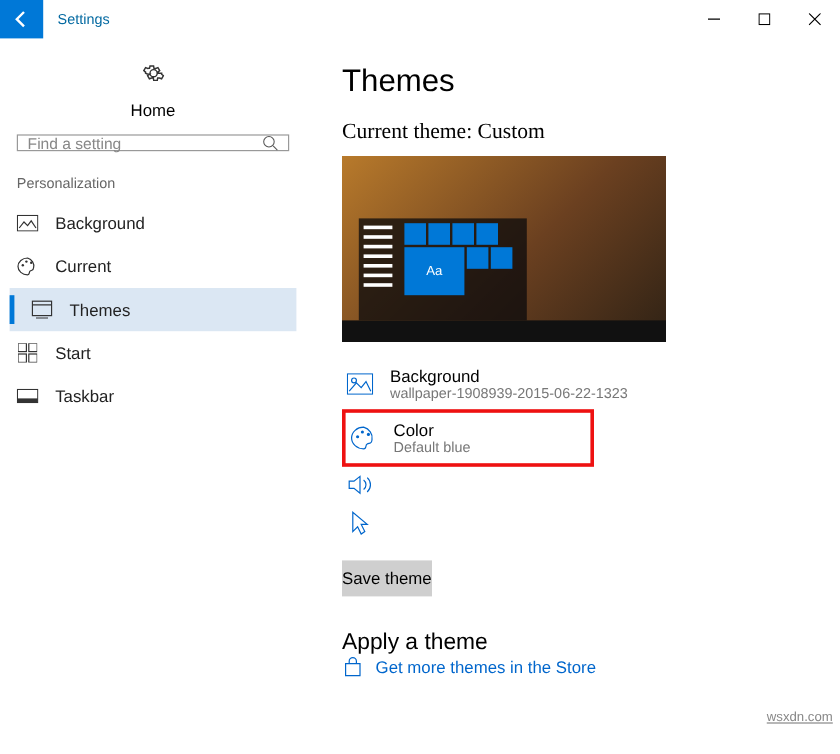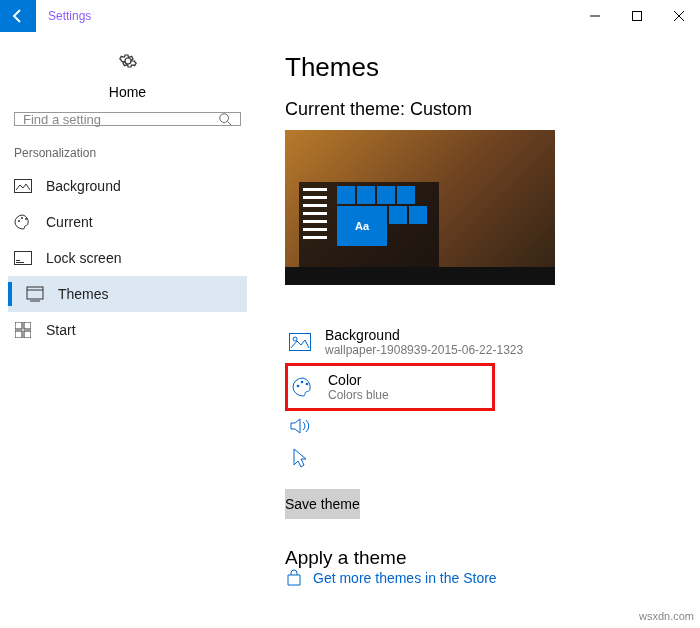--- a/index.html
+++ b/index.html
@@ -1,53 +1,53 @@
 <!DOCTYPE html>
 <html><head>
 <meta charset="utf-8">
 <style>
   * { box-sizing: border-box; margin: 0; padding: 0; font-family: "Segoe UI", Arial, sans-serif; }
   body { width: 700px; height: 628px; background: #fff; overflow: hidden; font-size: 13px; color: #000; }
   .titlebar { height: 32px; display: flex; align-items: center; }
   .back-btn { width: 36px; height: 32px; background: #0078d7; color: #fff; display: flex; align-items: center; justify-content: center; }
-  .app-title { margin-left: 12px; font-size: 12px; color: #8b5cf6; }
+  .app-title { margin-left: 12px; font-size: 12px; color: #0369a1; }
   .win-controls { margin-left: auto; display: flex; }
   .win-ctrl { width: 42px; height: 32px; display: flex; align-items: center; justify-content: center; color: #000; }
   .main { display: flex; height: calc(100% - 32px); }
   .sidebar { width: 255px; padding: 14px 8px 0 8px; }
   .home-row { display: flex; align-items: center; padding: 6px 6px 12px 6px; gap: 14px; flex-direction: column; }
   .home-row .lbl { font-size: 14px; }
   .search-box { margin: 0 6px 18px 6px; border: 1px solid #999; height: 14px; display: flex; align-items: center; padding: 0 8px; color: #888; justify-content: space-between; }
   .search-box span.ph { font-size: 13px; }
   .cat-header { font-size: 12px; color: #666; padding: 2px 6px 8px 6px; }
   .nav-item { display: flex; align-items: center; gap: 14px; padding: 10px 6px 10px 6px; font-size: 14px; color: #222; }
   .nav-item.selected { background: #dbe7f3; }
   .nav-strip { width: 4px; height: 24px; background: #0078d7; margin: -10px 0 -10px -6px; }
   .nav-icon { width: 18px; display: flex; justify-content: center; color: #333; }
   .content { flex: 1; padding: 20px 22px 0 30px; overflow-y: auto; }
   h1.page-title { font-weight: 400; font-size: 26px; margin-bottom: 16px; }
-  .subhead { font-size: 18px; font-weight: 400; margin-bottom: 10px; }
-  .preview { width: 270px; height: 155px; background: linear-gradient(135deg,#b87a2b,#6b4020 55%,#2f2215); position: relative; margin-bottom: 36px; font-weight: bold; }
+  .subhead { font-size: 18px; font-weight: 400; margin-bottom: 10px; font-family: Liberation Serif, serif; }
+  .preview { width: 270px; height: 155px; background: linear-gradient(135deg,#b87a2b,#6b4020 55%,#2f2215); position: relative; margin-bottom: 14px; }
   .preview .taskbar-mock { position:absolute; left:0; right:0; bottom:0; height:18px; background:#111; }
   .preview .start-mock { position:absolute; left:14px; bottom:18px; width:140px; height:85px; background:rgba(10,10,12,0.75); display:flex; }
   .preview .start-col { width:34px; display:flex; flex-direction:column; padding:6px 4px; gap:5px; }
   .preview .start-col div { height:3px; background:#fff; width:24px; }
   .preview .tiles-area { flex:1; display:flex; flex-wrap:wrap; align-content:flex-start; gap:2px; padding:4px; }
   .preview .tile { background:#0078d7; }
   .preview .tile.s { width:18px; height:18px; }
   .preview .tile.big { width:50px; height:40px; display:flex; align-items:center; justify-content:center; color:#fff; font-size:11px; }
   .opt-row { display:flex; align-items:center; gap:14px; padding: 6px 4px; }
   .opt-row .txt .title { font-size: 14px; color:#000; }
   .opt-row .txt .sub { font-size: 12px; color:#777; }
   .opt-row .ico { width:22px; color:#0066cc; display:flex; justify-content:center; }
   .hl { border: 3px solid #e11; }
   .save-btn { margin: 14px 0 28px 0; background:#cfcfcf; border:none; padding: 7px 0; font-size:14px; color:#000; }
   .apply-head { font-size: 19px; font-weight: 400; }
   .store-link { display:flex; align-items:center; gap:10px; color:#0066cc; font-size:14px; }
-  .watermark { position:absolute; right:6px; bottom:6px; font-size:11px; color:#888; }
+  .watermark { position:absolute; right:6px; bottom:24px; font-size:11px; color:#888;text-decoration:underline; }
 </style>
 </head>
 <body>
 
 <div class="titlebar">
   <div class="back-btn">
     <svg width="16" height="16" viewBox="0 0 16 16">
         <path d="M10 2 L4 8 L10 14" stroke="#fff" stroke-width="2" fill="none"></path>
       </svg>
   </div>
@@ -106,30 +106,20 @@
       <span class="nav-icon">
           <svg width="18" height="16" viewBox="0 0 18 16">
             <path d="M9 1a8 7 0 100 14c2 0 1-2 2-3s3 0 3-3A8 7 0 009 1z" stroke="#333" fill="none"></path>
             <circle cx="5" cy="7" r="1" fill="#333"></circle>
             <circle cx="8" cy="4" r="1" fill="#333"></circle>
             <circle cx="12" cy="5" r="1" fill="#333"></circle>
           </svg>
         </span>
       <span>Current</span>
     </div>
-    <div class="nav-item">
-      <span class="nav-icon">
-          <svg width="18" height="14" viewBox="0 0 18 14">
-            <rect x="0.5" y="0.5" width="17" height="13" stroke="#333" fill="none"></rect>
-            <rect x="2" y="9" width="4" height="1" fill="#333"></rect>
-            <rect x="2" y="11" width="8" height="1" fill="#333"></rect>
-          </svg>
-        </span>
-      <span>Lock screen</span>
-    </div>
     <div class="nav-item selected">
       <div class="nav-strip"></div>
       <span class="nav-icon">
           <svg width="18" height="16" viewBox="0 0 18 16">
             <rect x="1" y="1" width="16" height="12" stroke="#333" fill="none"></rect>
             <path d="M1 4 H17" stroke="#333"></path>
             <path d="M4 15 H14" stroke="#333"></path>
           </svg>
         </span>
       <span>Themes</span>
@@ -137,20 +127,29 @@
     <div class="nav-item">
       <span class="nav-icon">
           <svg width="16" height="16" viewBox="0 0 16 16">
             <rect x="0" y="0" width="7" height="7" fill="none" stroke="#333"></rect>
             <rect x="9" y="0" width="7" height="7" fill="none" stroke="#333"></rect>
             <rect x="0" y="9" width="7" height="7" fill="none" stroke="#333"></rect>
             <rect x="9" y="9" width="7" height="7" fill="none" stroke="#333"></rect>
           </svg>
         </span>
       <span>Start</span>
+    </div>
+    <div class="nav-item">
+      <span class="nav-icon">
+          <svg width="18" height="12" viewBox="0 0 18 12">
+            <rect x="0.5" y="0.5" width="17" height="11" stroke="#333" fill="none"></rect>
+            <rect x="0.5" y="8" width="17" height="3.5" fill="#333"></rect>
+          </svg>
+        </span>
+      <span>Taskbar</span>
     </div>
   </div>
 
   <div class="content">
     <h1 class="page-title">Themes</h1>
     <div class="subhead">Current theme: Custom</div>
 
     <div class="preview">
       <div class="start-mock">
         <div class="start-col">
@@ -193,21 +192,21 @@
       <span class="ico">
           <svg width="22" height="20" viewBox="0 0 22 20">
             <path d="M11 1a10 9 0 100 18c3 0 1-3 3-4s4 0 4-4A10 9 0 0011 1z" stroke="#0066cc" fill="none"></path>
             <circle cx="6" cy="9" r="1.3" fill="#0066cc"></circle>
             <circle cx="10" cy="5" r="1.3" fill="#0066cc"></circle>
             <circle cx="15" cy="7" r="1.3" fill="#0066cc"></circle>
           </svg>
         </span>
       <div class="txt">
         <div class="title">Color</div>
-        <div class="sub">Colors blue</div>
+        <div class="sub">Default blue</div>
       </div>
     </div>
 
     <div class="opt-row">
       <span class="ico">
           <svg width="22" height="18" viewBox="0 0 22 18">
             <path d="M2 6v6h4l5 4V2L6 6H2z" stroke="#0066cc" fill="none"></path>
             <path d="M14 5a5 5 0 010 8M17 3a8 8 0 010 12" stroke="#0066cc" fill="none"></path>
           </svg>
         </span>

